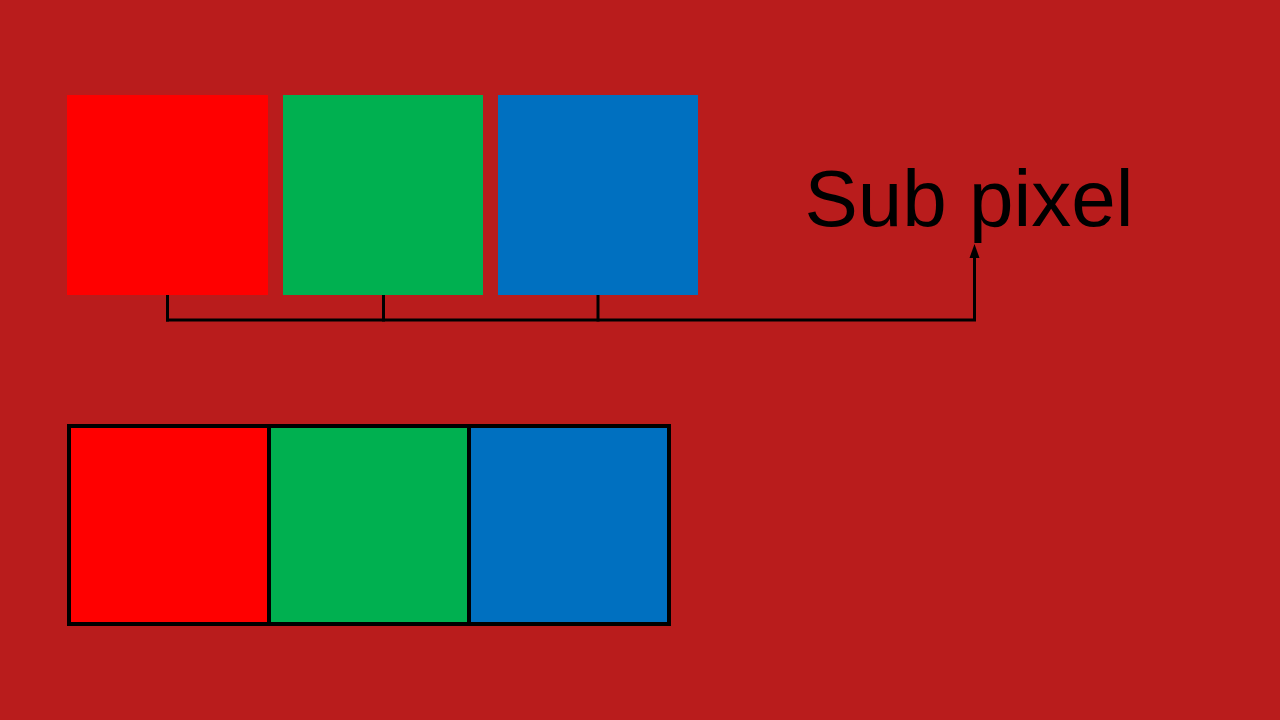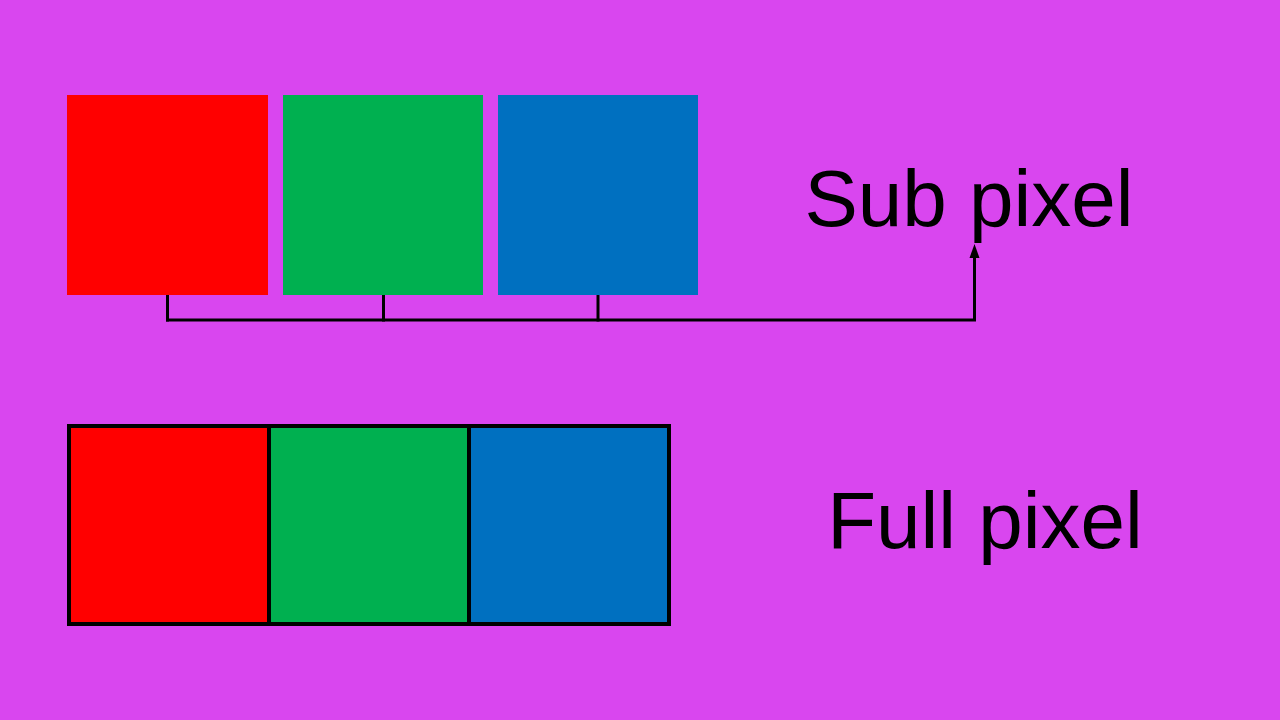--- a/index.html
+++ b/index.html
@@ -64,39 +64,38 @@
     flex: 1 1 0;
     height: 100%;
   }
   .full-cell + .full-cell {
     border-left: 4px solid #000000;
   }
 </style>
 </head>
 <body>
 
-<div class="canvas" style="background: #d946ef;">
+<div class="canvas" style="background: #b91c1c;">
 
   <div class="sub-square red" style="background: rgb(255, 0, 0);"></div>
   <div class="sub-square green" style="background: rgb(0, 176, 80);"></div>
   <div class="sub-square blue" style="background: rgb(0, 112, 192);"></div>
 
   <svg class="connector-svg" viewBox="0 0 1280 720" xmlns="http://www.w3.org/2000/svg">
     <g fill="none" stroke="#000000" stroke-width="3">
       <line x1="167.5" y1="295" x2="167.5" y2="321.5"></line>
       <line x1="383.5" y1="295" x2="383.5" y2="321.5"></line>
       <line x1="598" y1="295" x2="598" y2="321.5"></line>
       <polyline points="166,320 974.5,320 974.5,252"></polyline>
     </g>
     <polygon points="974.5,244 969.5,258 979.5,258" fill="#000000"></polygon>
   </svg>
 
   <div class="big-label sub" style="color: rgb(0, 0, 0);">Sub pixel</div>
 
-  <div class="big-label full" style="color: rgb(0, 0, 0);">Full pixel</div>
 
   <div class="full-pixel-box" style="border-color: rgb(0, 0, 0);">
     <div class="full-cell" style="background: rgb(255, 0, 0);"></div>
     <div class="full-cell" style="background: rgb(0, 176, 80); border-left-color: rgb(0, 0, 0);"></div>
     <div class="full-cell" style="background: rgb(0, 112, 192); border-left-color: rgb(0, 0, 0);"></div>
   </div>
 
 </div>
 
 </body></html>

